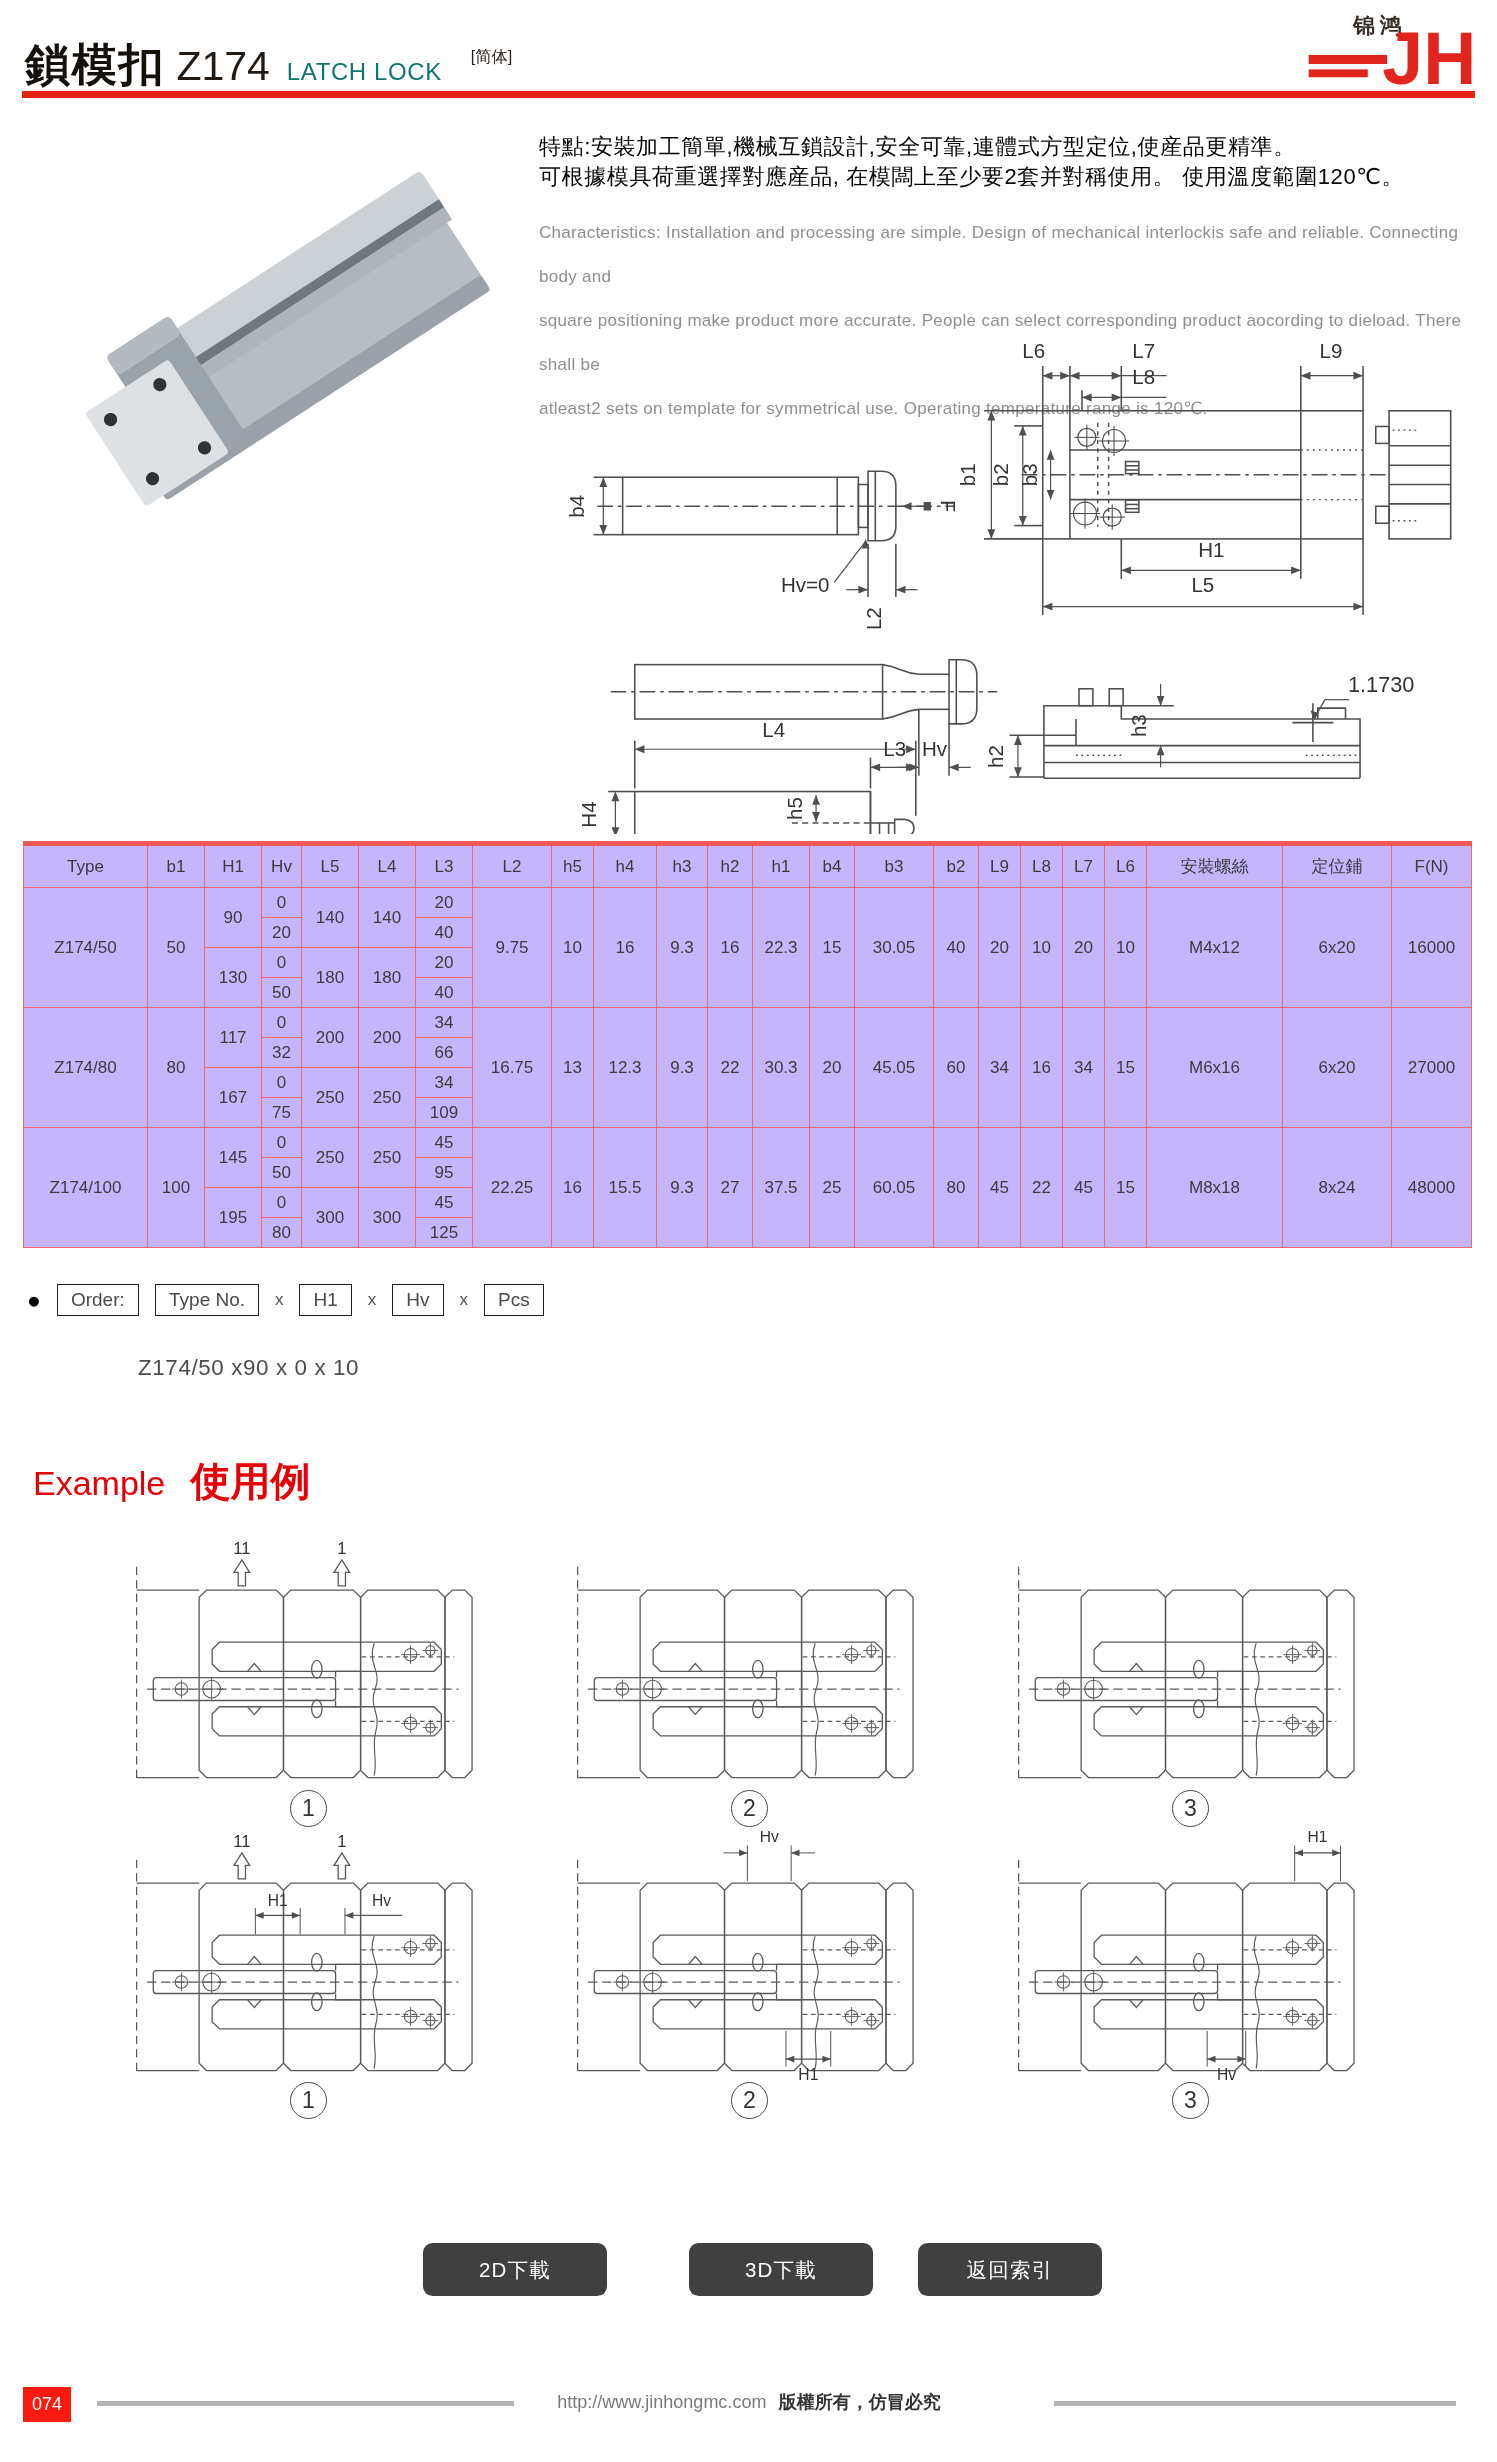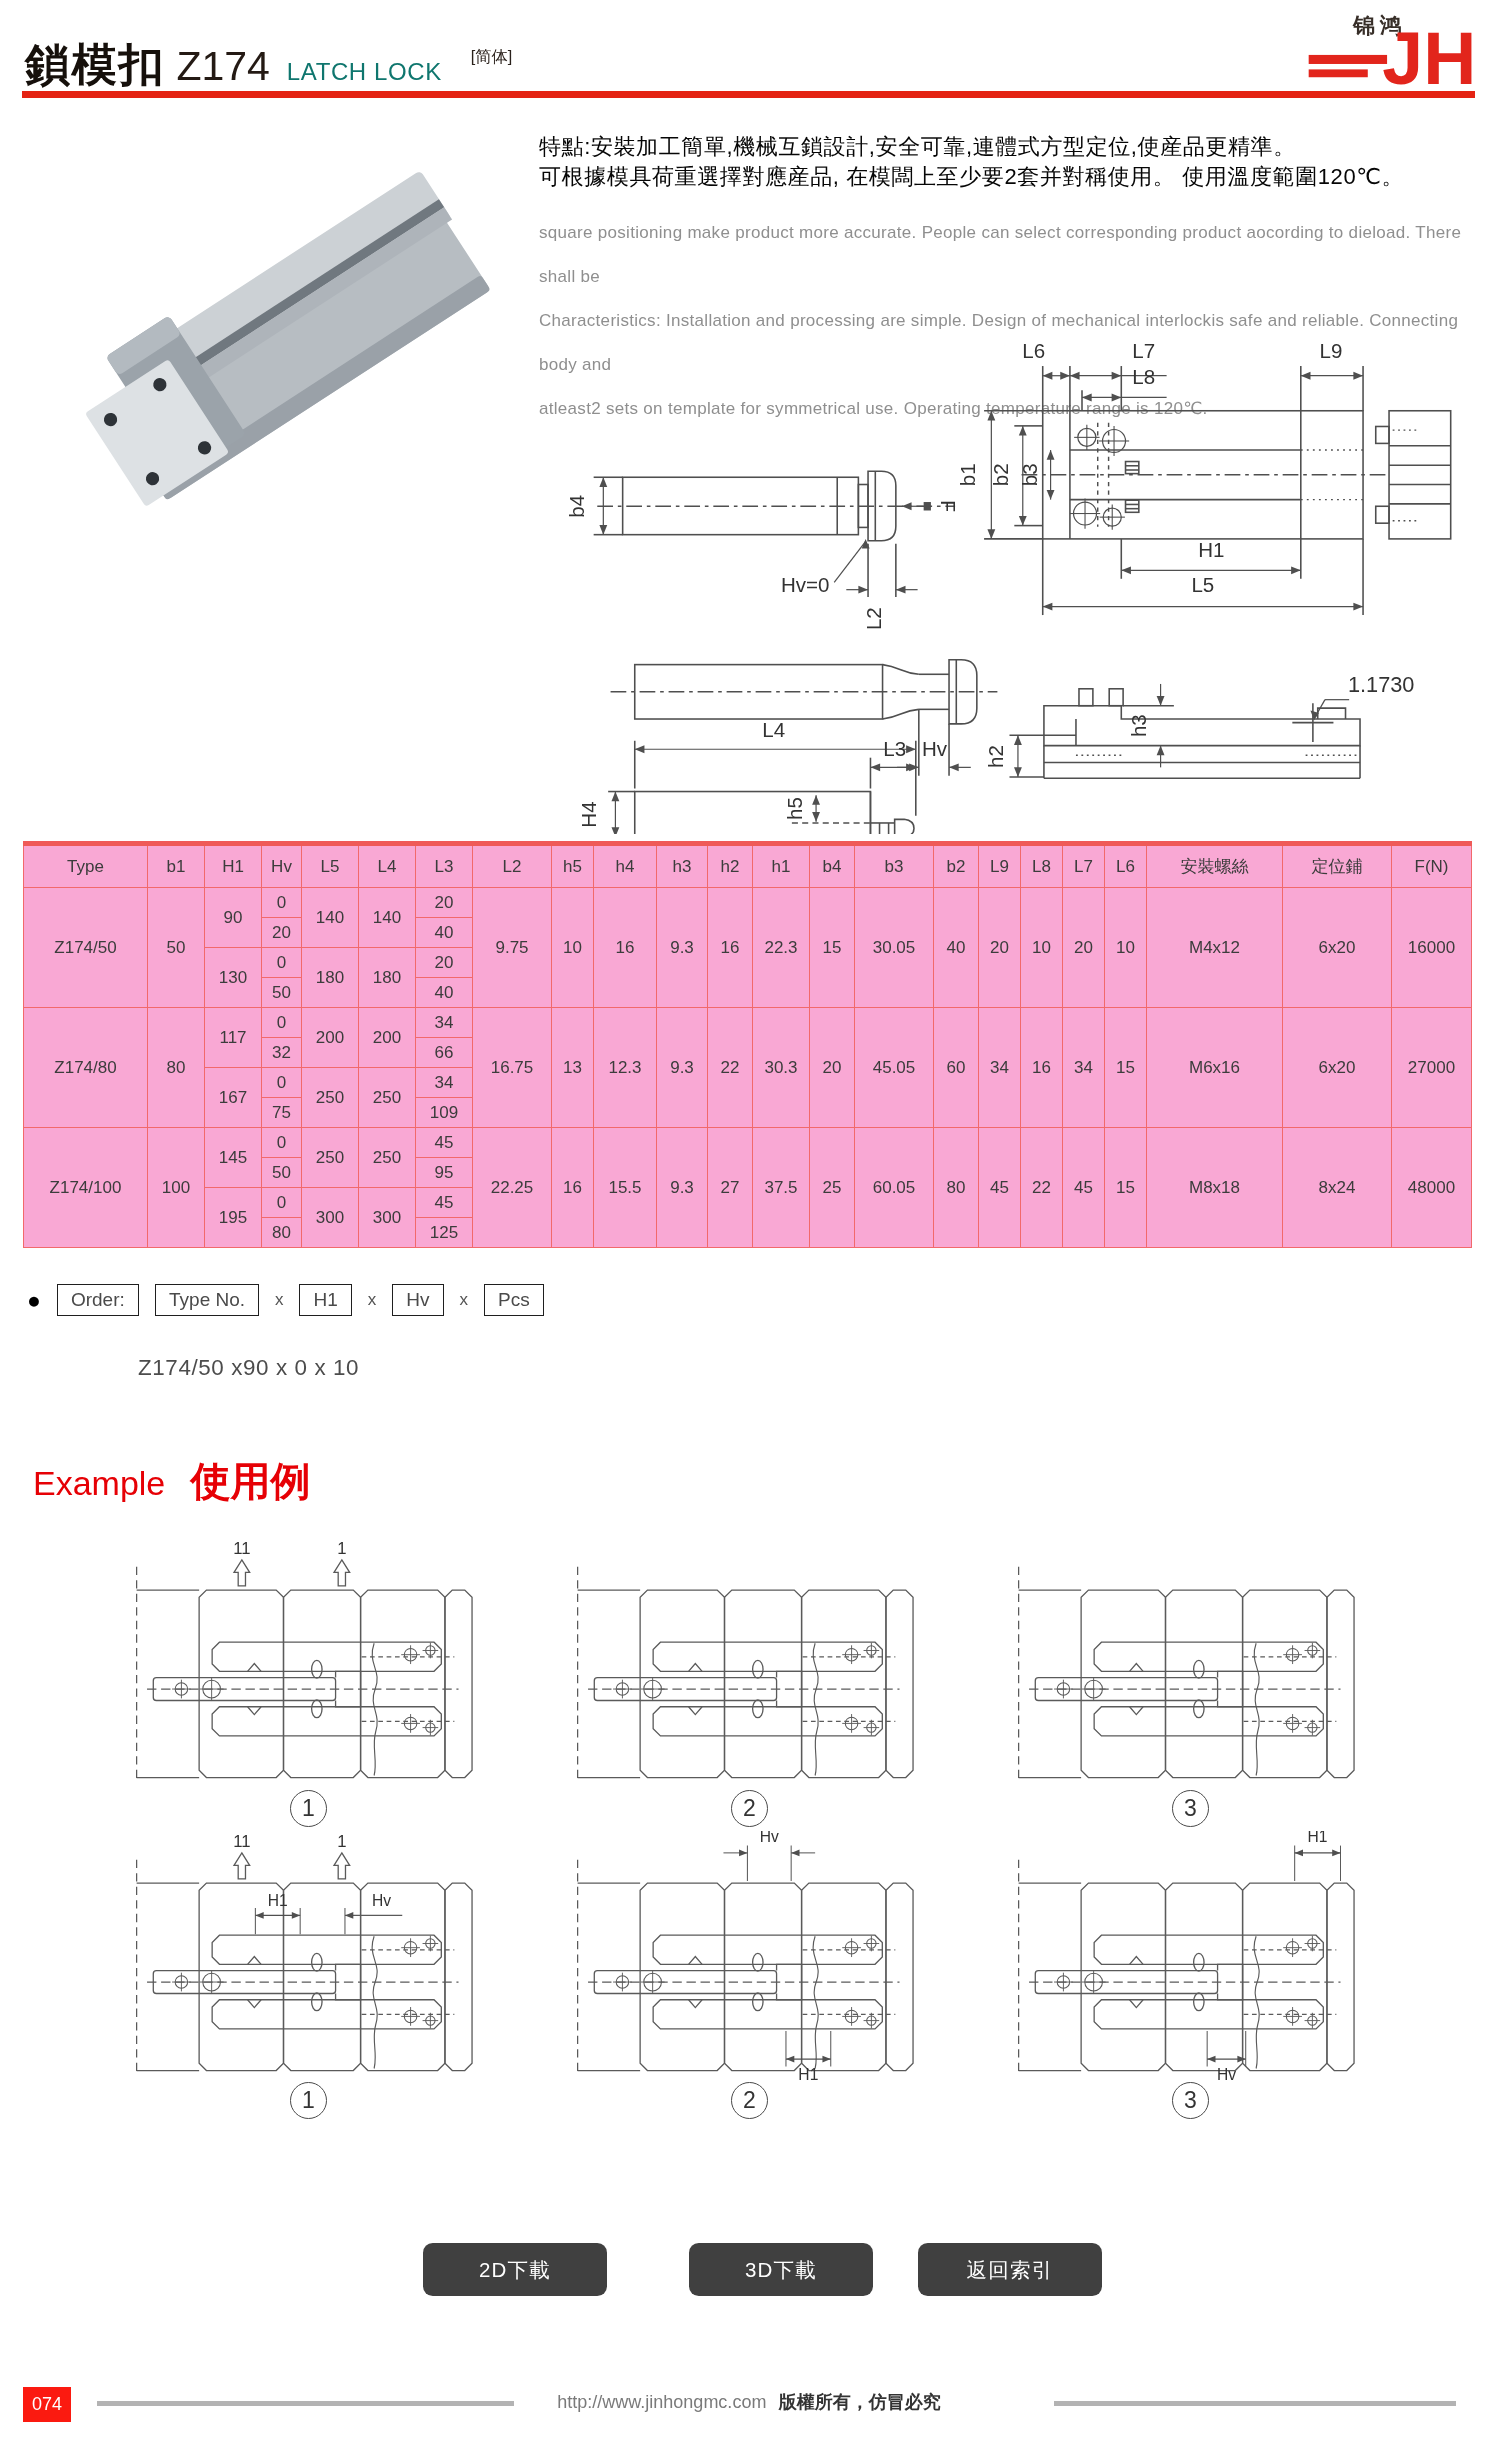--- a/index.html
+++ b/index.html
@@ -12,21 +12,21 @@
   .t-model{font-size:41px;font-weight:400;color:#241a14;margin-left:11px;}
   .t-en{font-size:24px;font-weight:400;color:#0f766e;margin-left:17px;letter-spacing:0.6px;}
   .t-lang{font-size:16.3px;color:#2a211b;margin-left:29px;position:relative;top:-18px;}
   #red-rule{left:22px;top:91px;width:1453px;height:6.6px;background:#e42313;}
   
   #intro{left:539px;top:132px;width:955px;}
   .zh-line{font-size:22px;color:#060606;letter-spacing:0.6px;}
   .en-line{font-size:17px;color:#8f8f8f;line-height:44px;letter-spacing:0.3px;}
   
   #table-wrap{left:23px;top:841px;}
-  table{border-collapse:collapse;table-layout:fixed;width:1248px;background:#f9a8d4;
+  table{border-collapse:collapse;table-layout:fixed;width:1248px;background:#c4b5fd;
         border:1.8px solid #f2696b;border-top:5.4px solid #ef5a58;}
   th,td{border:1.2px solid #f2696b;text-align:center;vertical-align:middle;
         font-size:17px;color:#3c3c3c;font-weight:400;padding:0;overflow:hidden;}
   thead tr{height:44px;}
   tbody tr{height:30px;}
   
   .obox{border:1.8px solid #1f1f1f;padding:4.2px 13.3px;font-size:19px;color:#4a4a4a;}
   .osep{font-size:17px;color:#555;}
   
   #example-title{left:33px;top:1454px;display:flex;align-items:baseline;gap:12px;}
@@ -85,22 +85,22 @@
       <circle cx="-305" cy="-38" r="11" fill="#2e3338"></circle>
       <circle cx="-205" cy="-42" r="11" fill="#2e3338"></circle>
       <circle cx="-300" cy="82" r="11" fill="#2e3338"></circle>
       <circle cx="-200" cy="86" r="11" fill="#2e3338"></circle>
     </g>
   </svg>
 
   <div class="abs" id="intro">
     <div class="zh-line">特點:安裝加工簡單,機械互鎖設計,安全可靠,連體式方型定位,使産品更精準。</div>
     <div class="zh-line" style="margin-bottom:19.3px">可根據模具荷重選擇對應産品, 在模闆上至少要2套并對稱使用。 使用溫度範圍120℃。</div>
+    <div class="en-line">Characteristics: Installation and processing are simple. Design of mechanical interlockis safe and reliable. Connecting body and</div>
     <div class="en-line">square positioning make product more accurate. People can select corresponding product aocording to dieload. There shall be</div>
-    <div class="en-line">Characteristics: Installation and processing are simple. Design of mechanical interlockis safe and reliable. Connecting body and</div>
     <div class="en-line">atleast2 sets on template for symmetrical use. Operating temperature range is 120℃.</div>
   </div>
 
   <svg class="abs" id="main-drawing" style="left:532px;top:326px" width="961" height="508" viewBox="0 0 1590 840">
       <g fill="none" stroke="#4f4f4f" stroke-width="2.6">
         <rect x="150" y="250" width="390" height="95"></rect>
         <line x1="505" y1="250" x2="505" y2="345"></line>
         <rect x="540" y="262" width="16" height="71"></rect>
         <path d="M556,240 h22 q24,0 24,24 v67 q0,24 -24,24 h-22 z"></path>
         <line x1="568" y1="240" x2="568" y2="355"></line>

